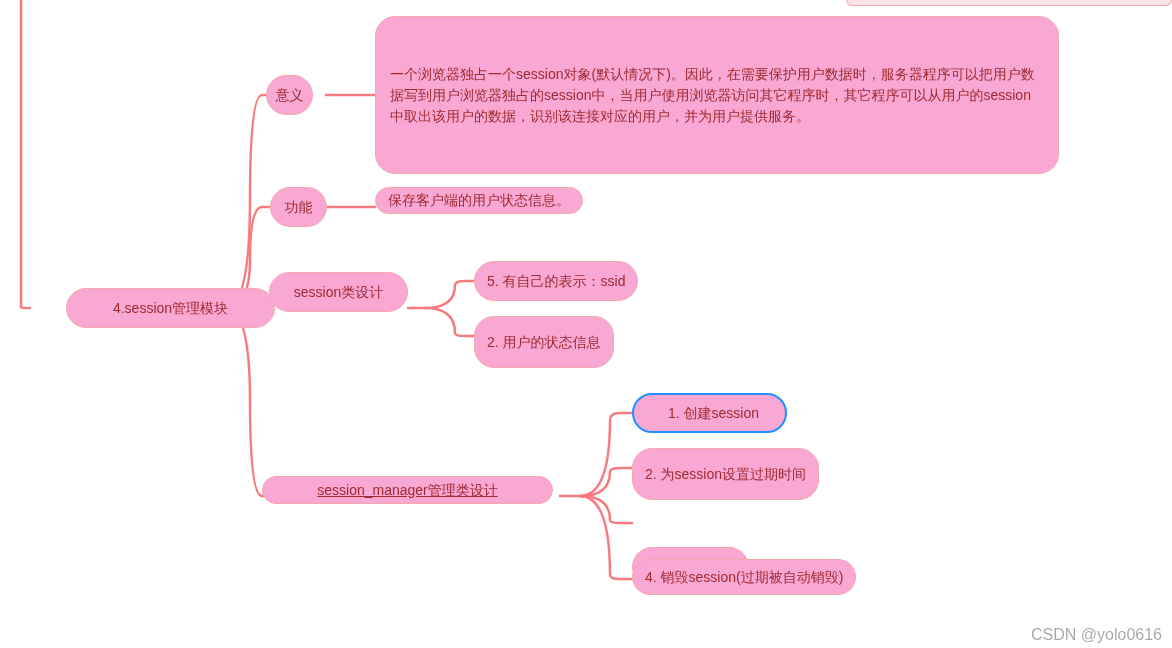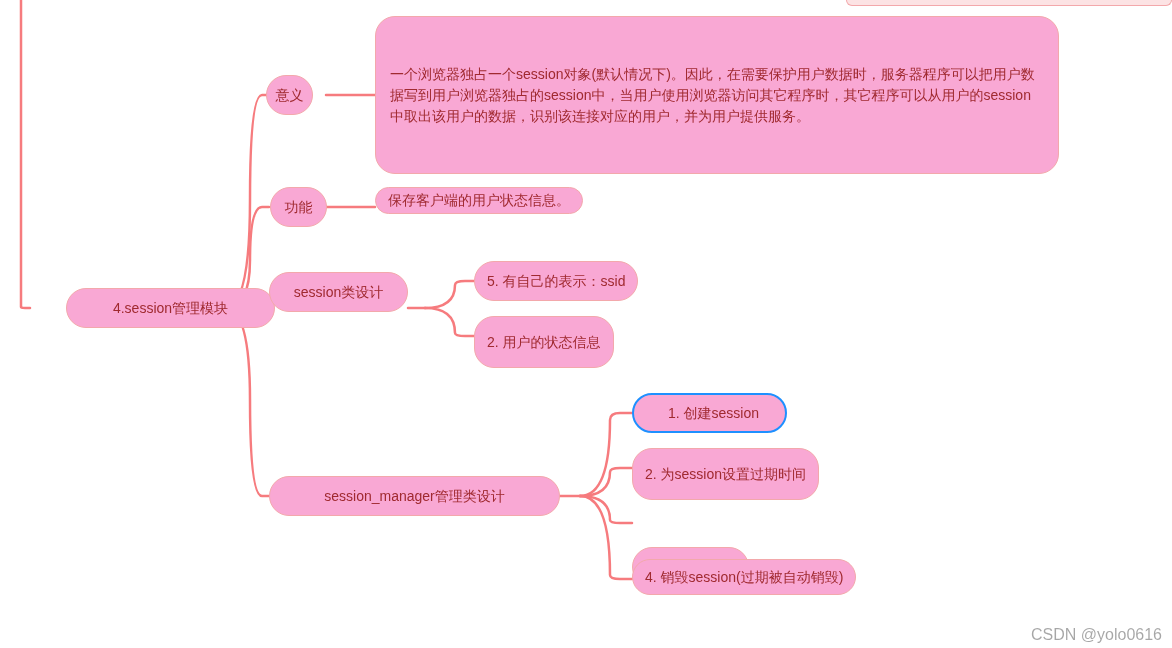--- a/index.html
+++ b/index.html
@@ -91,21 +91,21 @@
 </svg>
 
 <div class="node" style="left:18px; top:288px; width:209px; height:40px;margin-left:48px;">4.session管理模块</div>
 
 <div class="node" style="left:266px; top:75px; width:47px; height:40px;">意义</div>
 
 <div class="node" style="left:270px; top:187px; width:57px; height:40px;">功能</div>
 
 <div class="node" style="left:269px; top:272px; width:139px; height:40px;">session类设计</div>
 
-<div class="node" style="left:269px; top:476px; width:291px; height:40px;">session_manager管理类设计</div>
+<div class="node" style="left:262px; top:476px; width:291px; height:28px;text-decoration:underline;">session_manager管理类设计</div>
 
 <div class="node wrap" style="left:375px; top:16px; width:684px; height:158px; padding:10px 14px;">一个浏览器独占一个session对象(默认情况下)。因此，在需要保护用户数据时，服务器程序可以把用户数据写到用户浏览器独占的session中，当用户使用浏览器访问其它程序时，其它程序可以从用户的session中取出该用户的数据，识别该连接对应的用户，并为用户提供服务。</div>
 
 <div class="node" style="left:375px; top:187px; height:27px;">保存客户端的用户状态信息。</div>
 
 <div class="node" style="left:474px; top:261px; height:40px;">5. 有自己的表示：ssid</div>
 <div class="node" style="left:474px; top:316px; height:52px;">2. 用户的状态信息</div>
 
 <div class="node selected" style="left:632px; top:393px; width:155px; height:40px;">1. 创建session</div>
 <div class="node" style="left:632px; top:448px; height:52px;">2. 为session设置过期时间</div>

